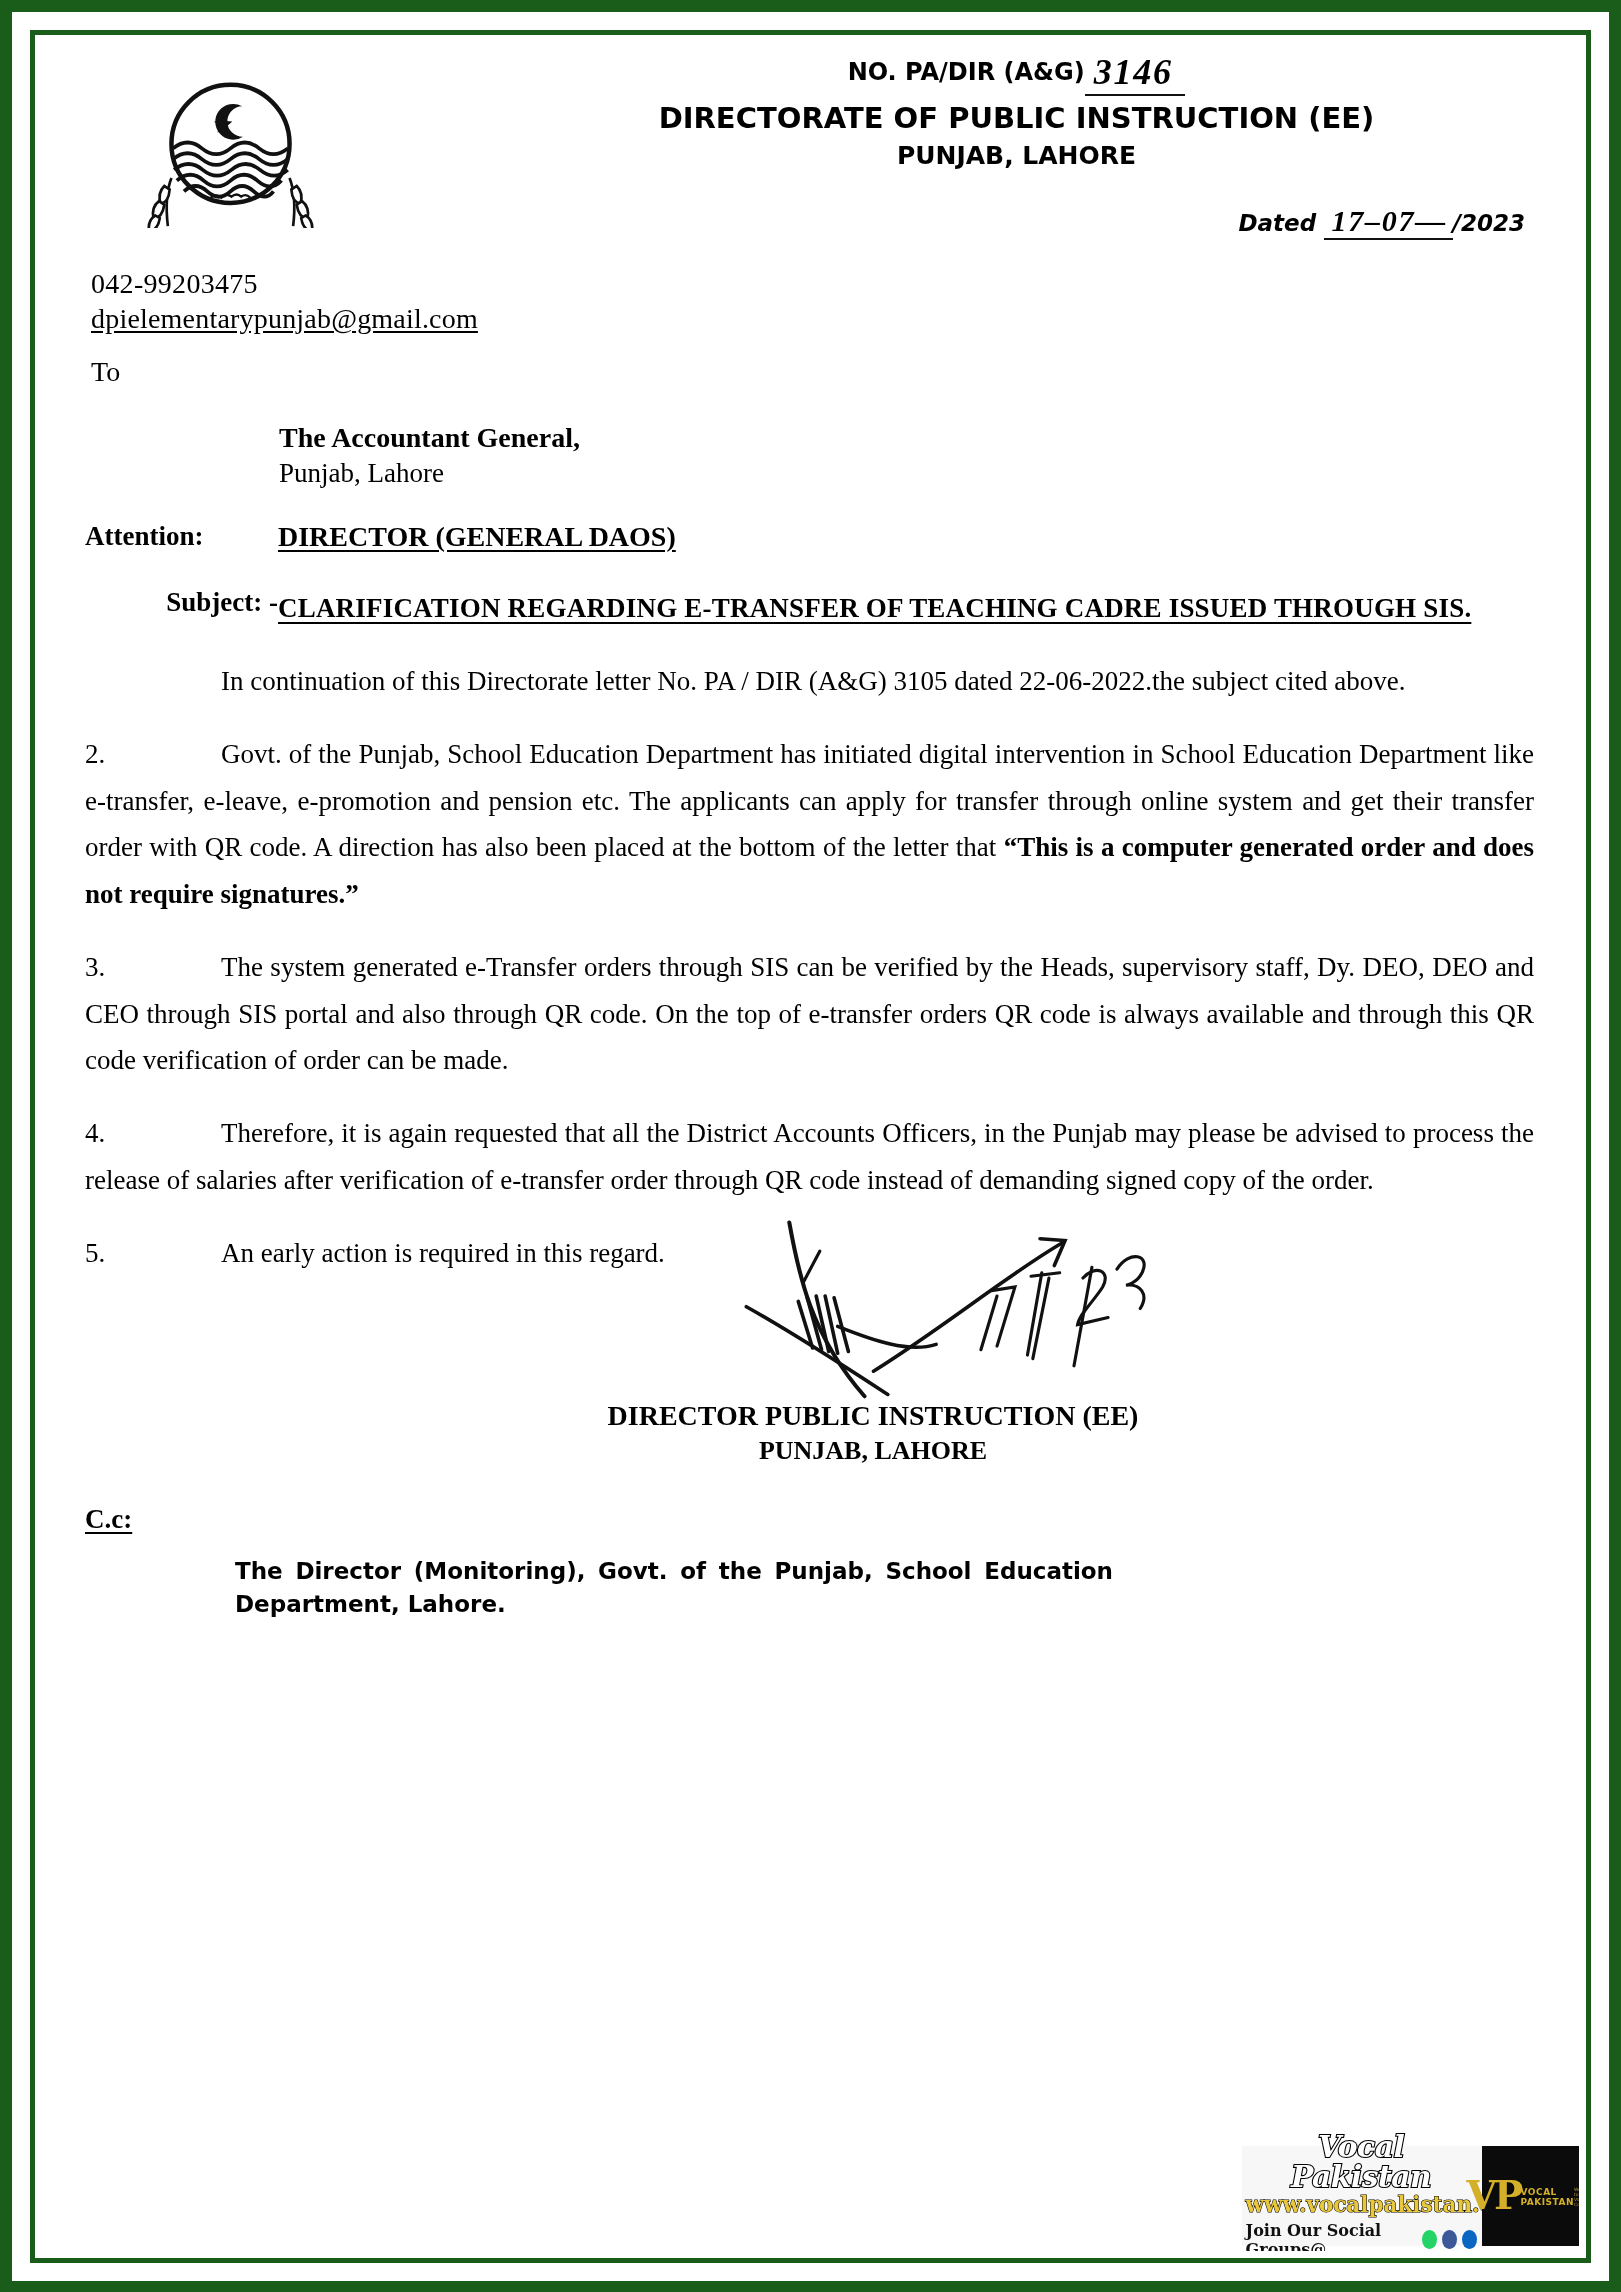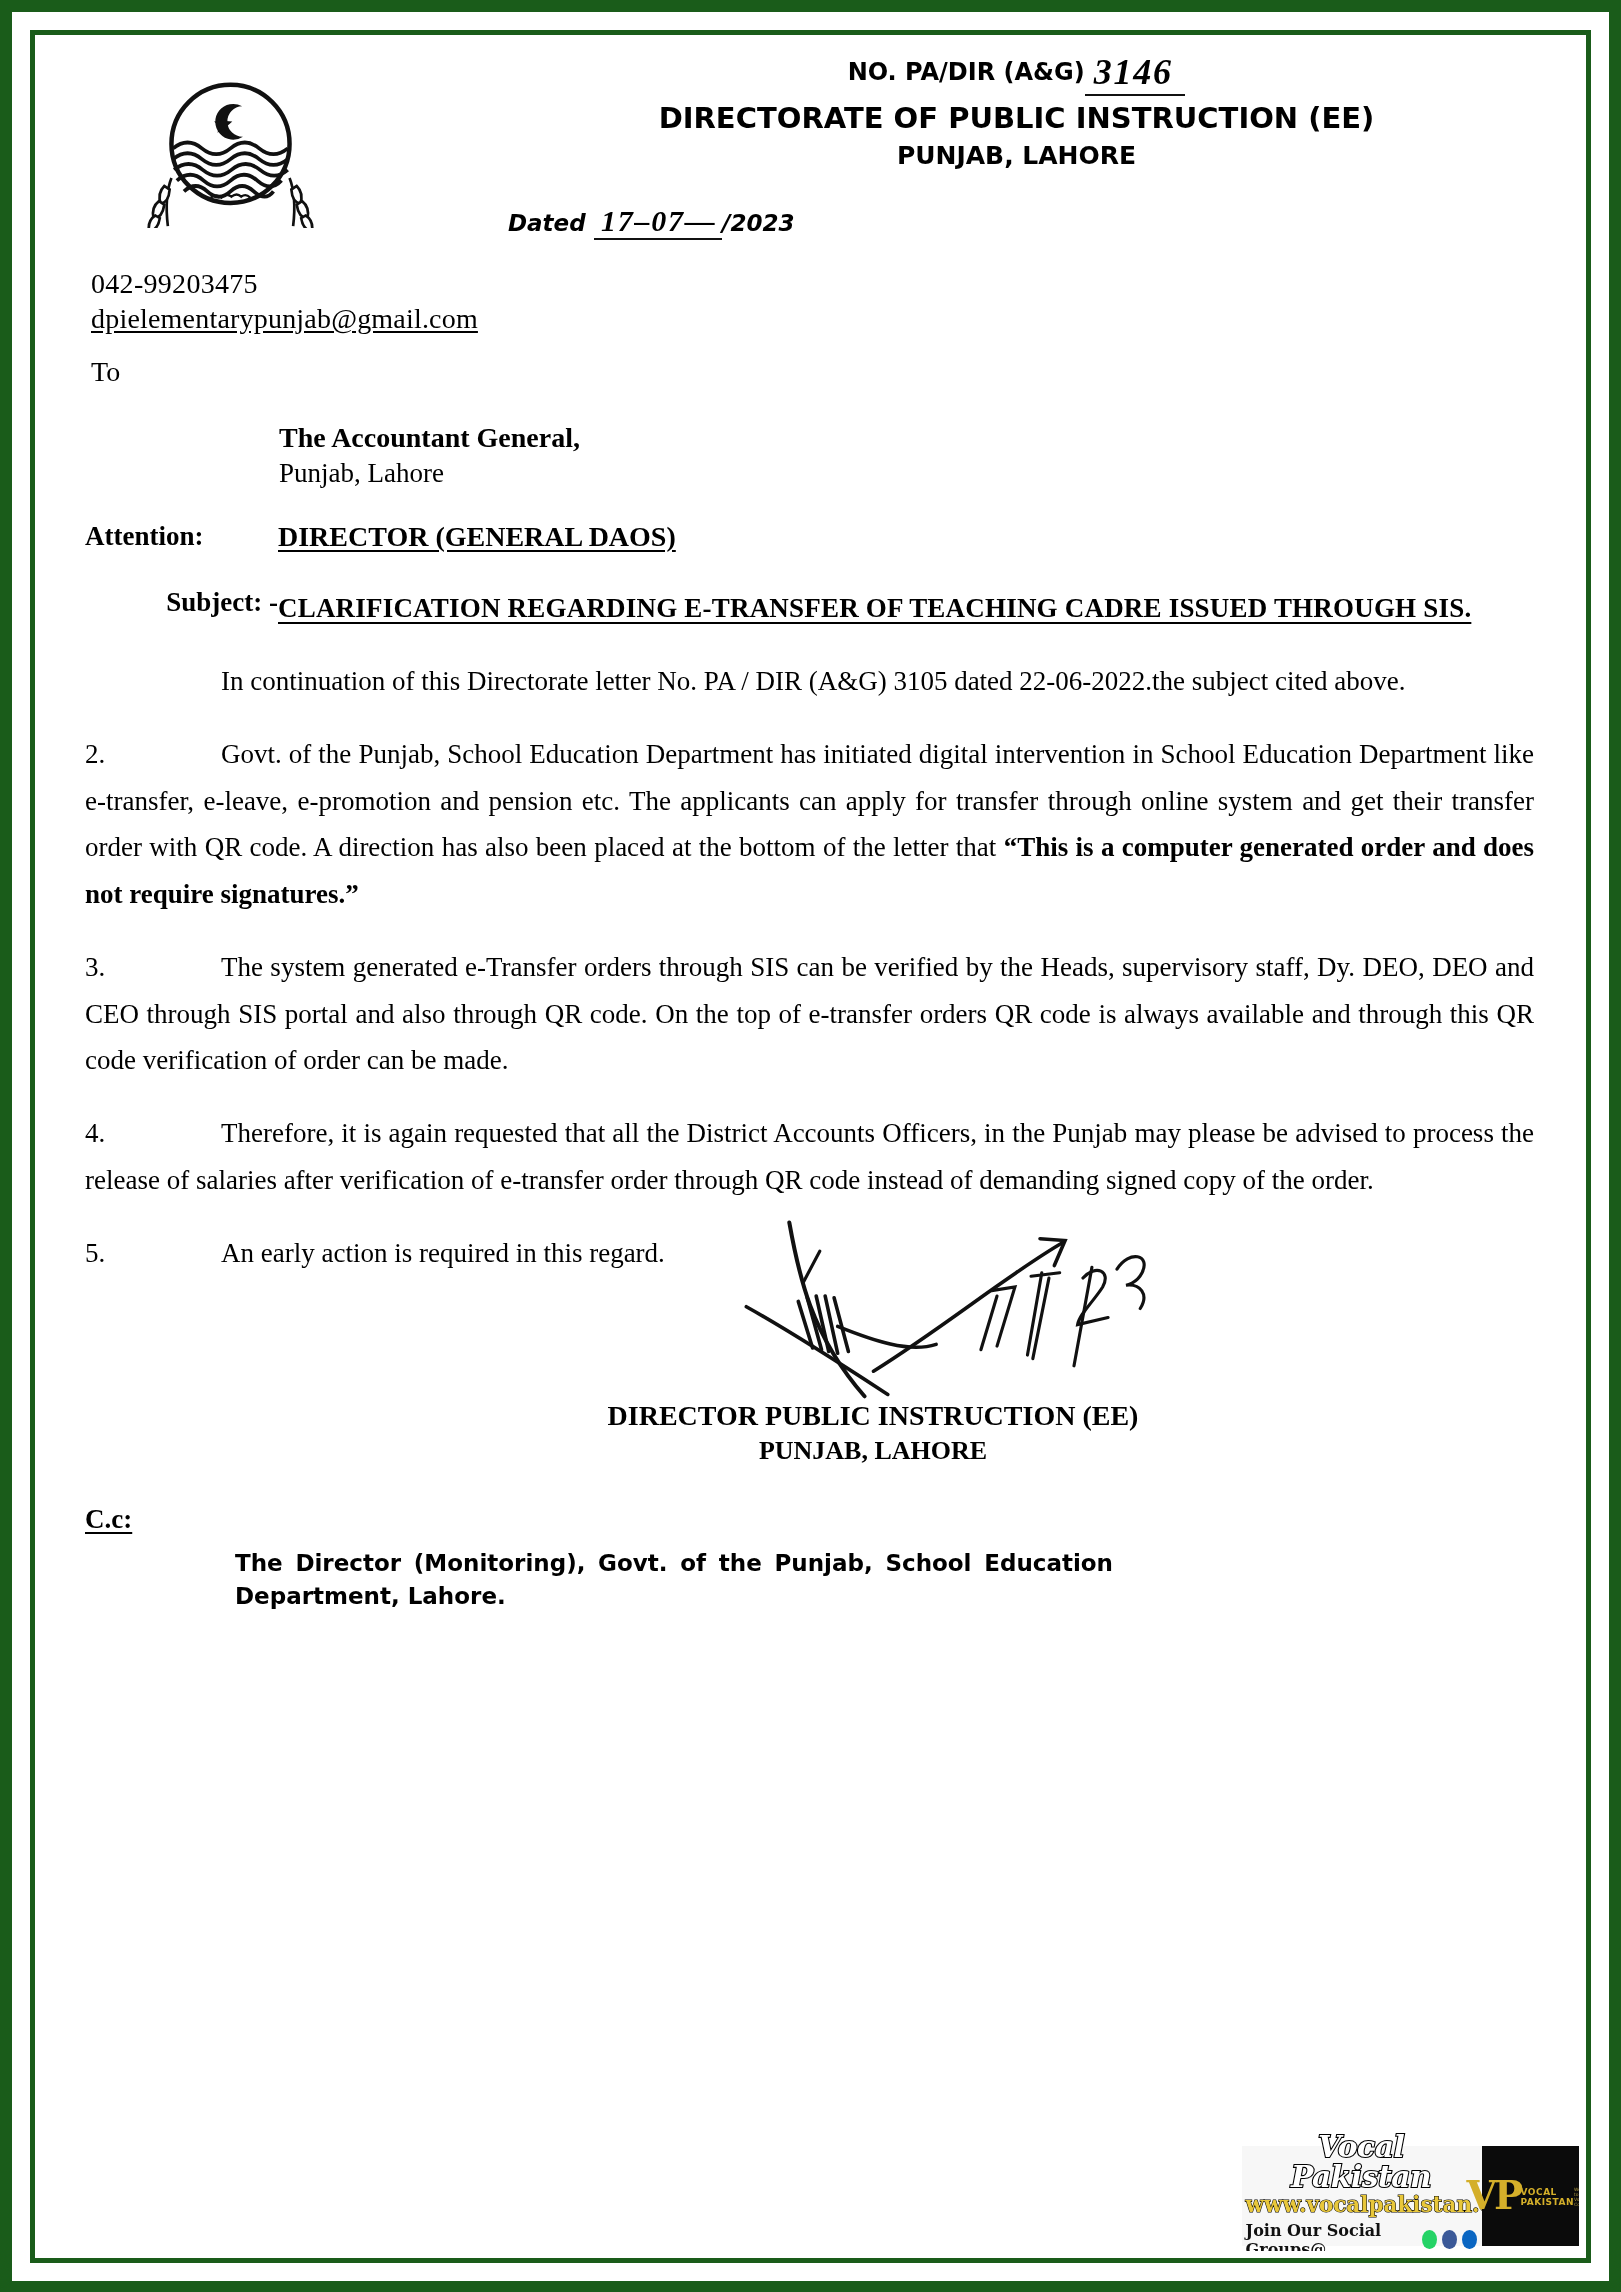--- a/index.html
+++ b/index.html
@@ -98,21 +98,21 @@
     font-size: 25px;
     margin-top: 5.4px;
   }
 
   .dated-row {
     margin-top: 34px;
     font-family: "DejaVu Sans", sans-serif;
     font-weight: bold;
     font-style: italic;
     font-size: 23px;
-    text-align: left;
+    text-align: right;
     white-space: nowrap;
   }
   .dated-value {
     font-family: "Liberation Serif", serif;
     font-style: italic;
     font-weight: bold;
     font-size: 30px;
     letter-spacing: 1.8px;
     border-bottom: 2.7px solid #111;
     padding: 0 5.4px 0.9px 7.2px;
@@ -255,21 +255,21 @@
   
   .cc-block { margin-left: 43px; margin-top: 21.5px; }
   .cc-label {
     font-size: 27px;
     font-weight: bold;
     text-decoration: underline;
     text-underline-offset: 3.6px;
   }
   .cc-text {
     margin-left: 150px;
-    margin-top: 12px;
+    margin-top: 20px;
     margin-right: 466px;
     font-family: "DejaVu Sans", sans-serif;
     font-size: 23px;
     font-weight: bold;
     line-height: 1.45;
     text-align: justify;
     text-align-last: left;
   }
 
   

